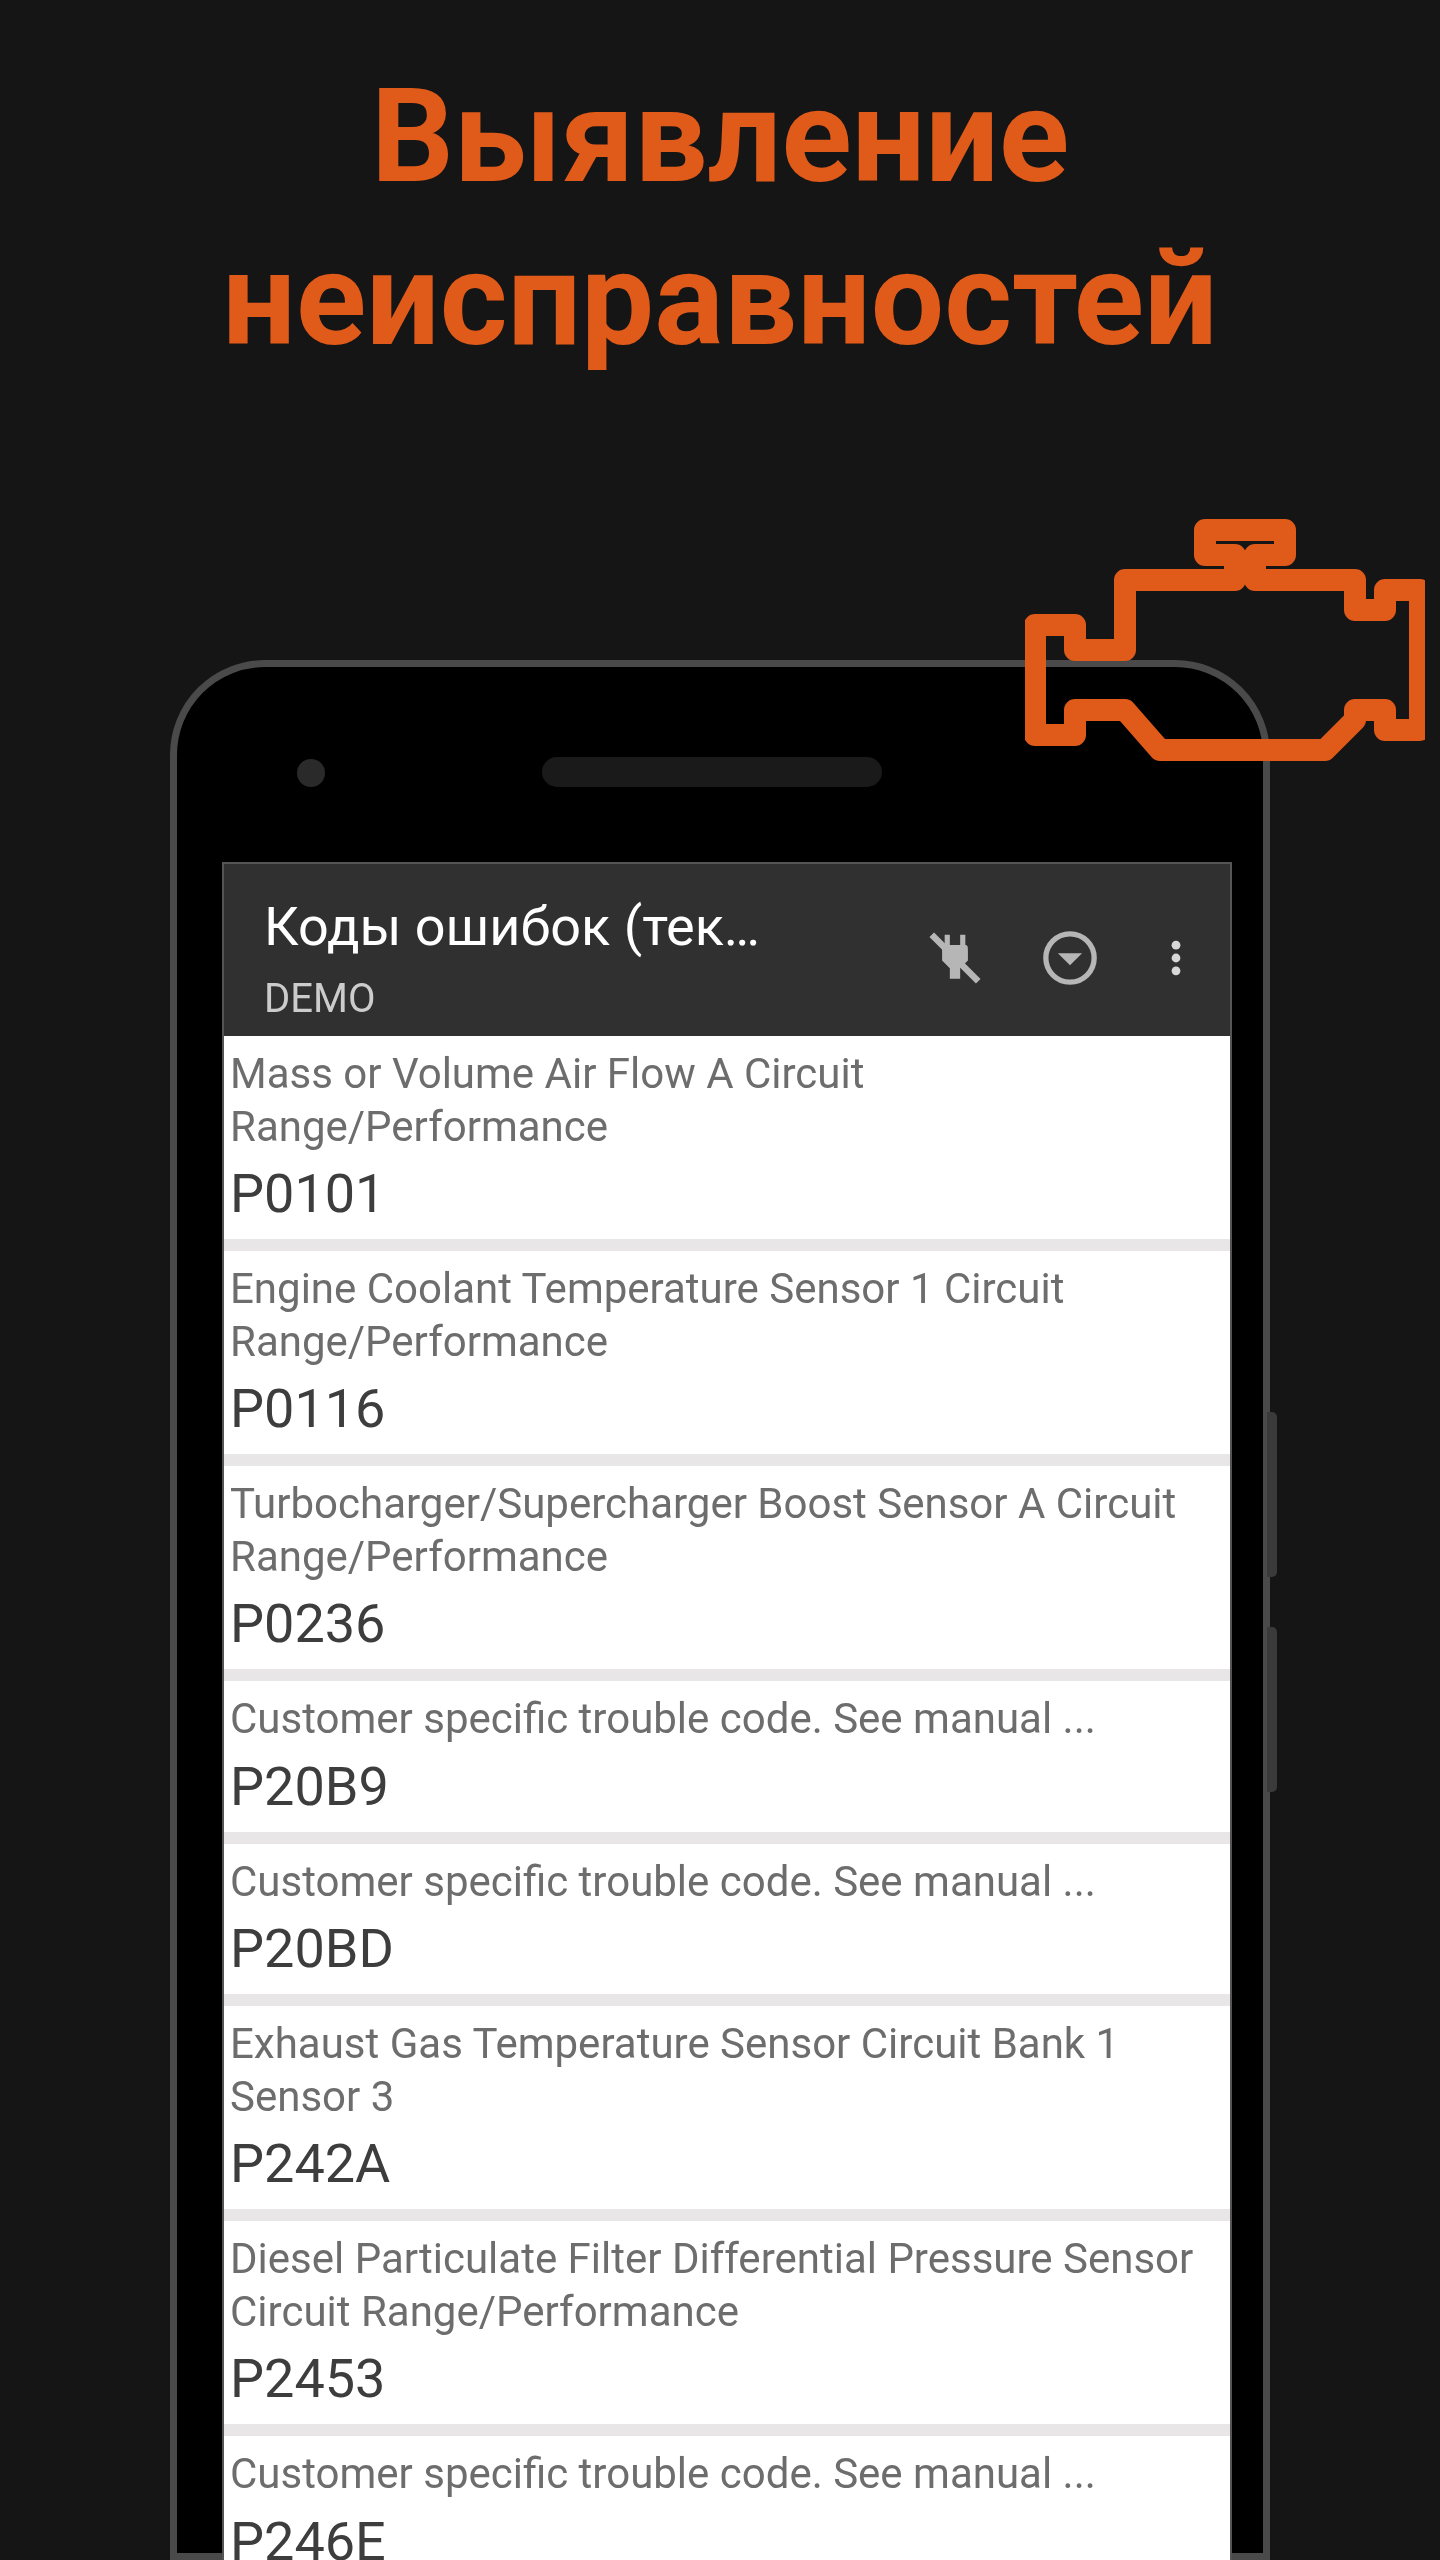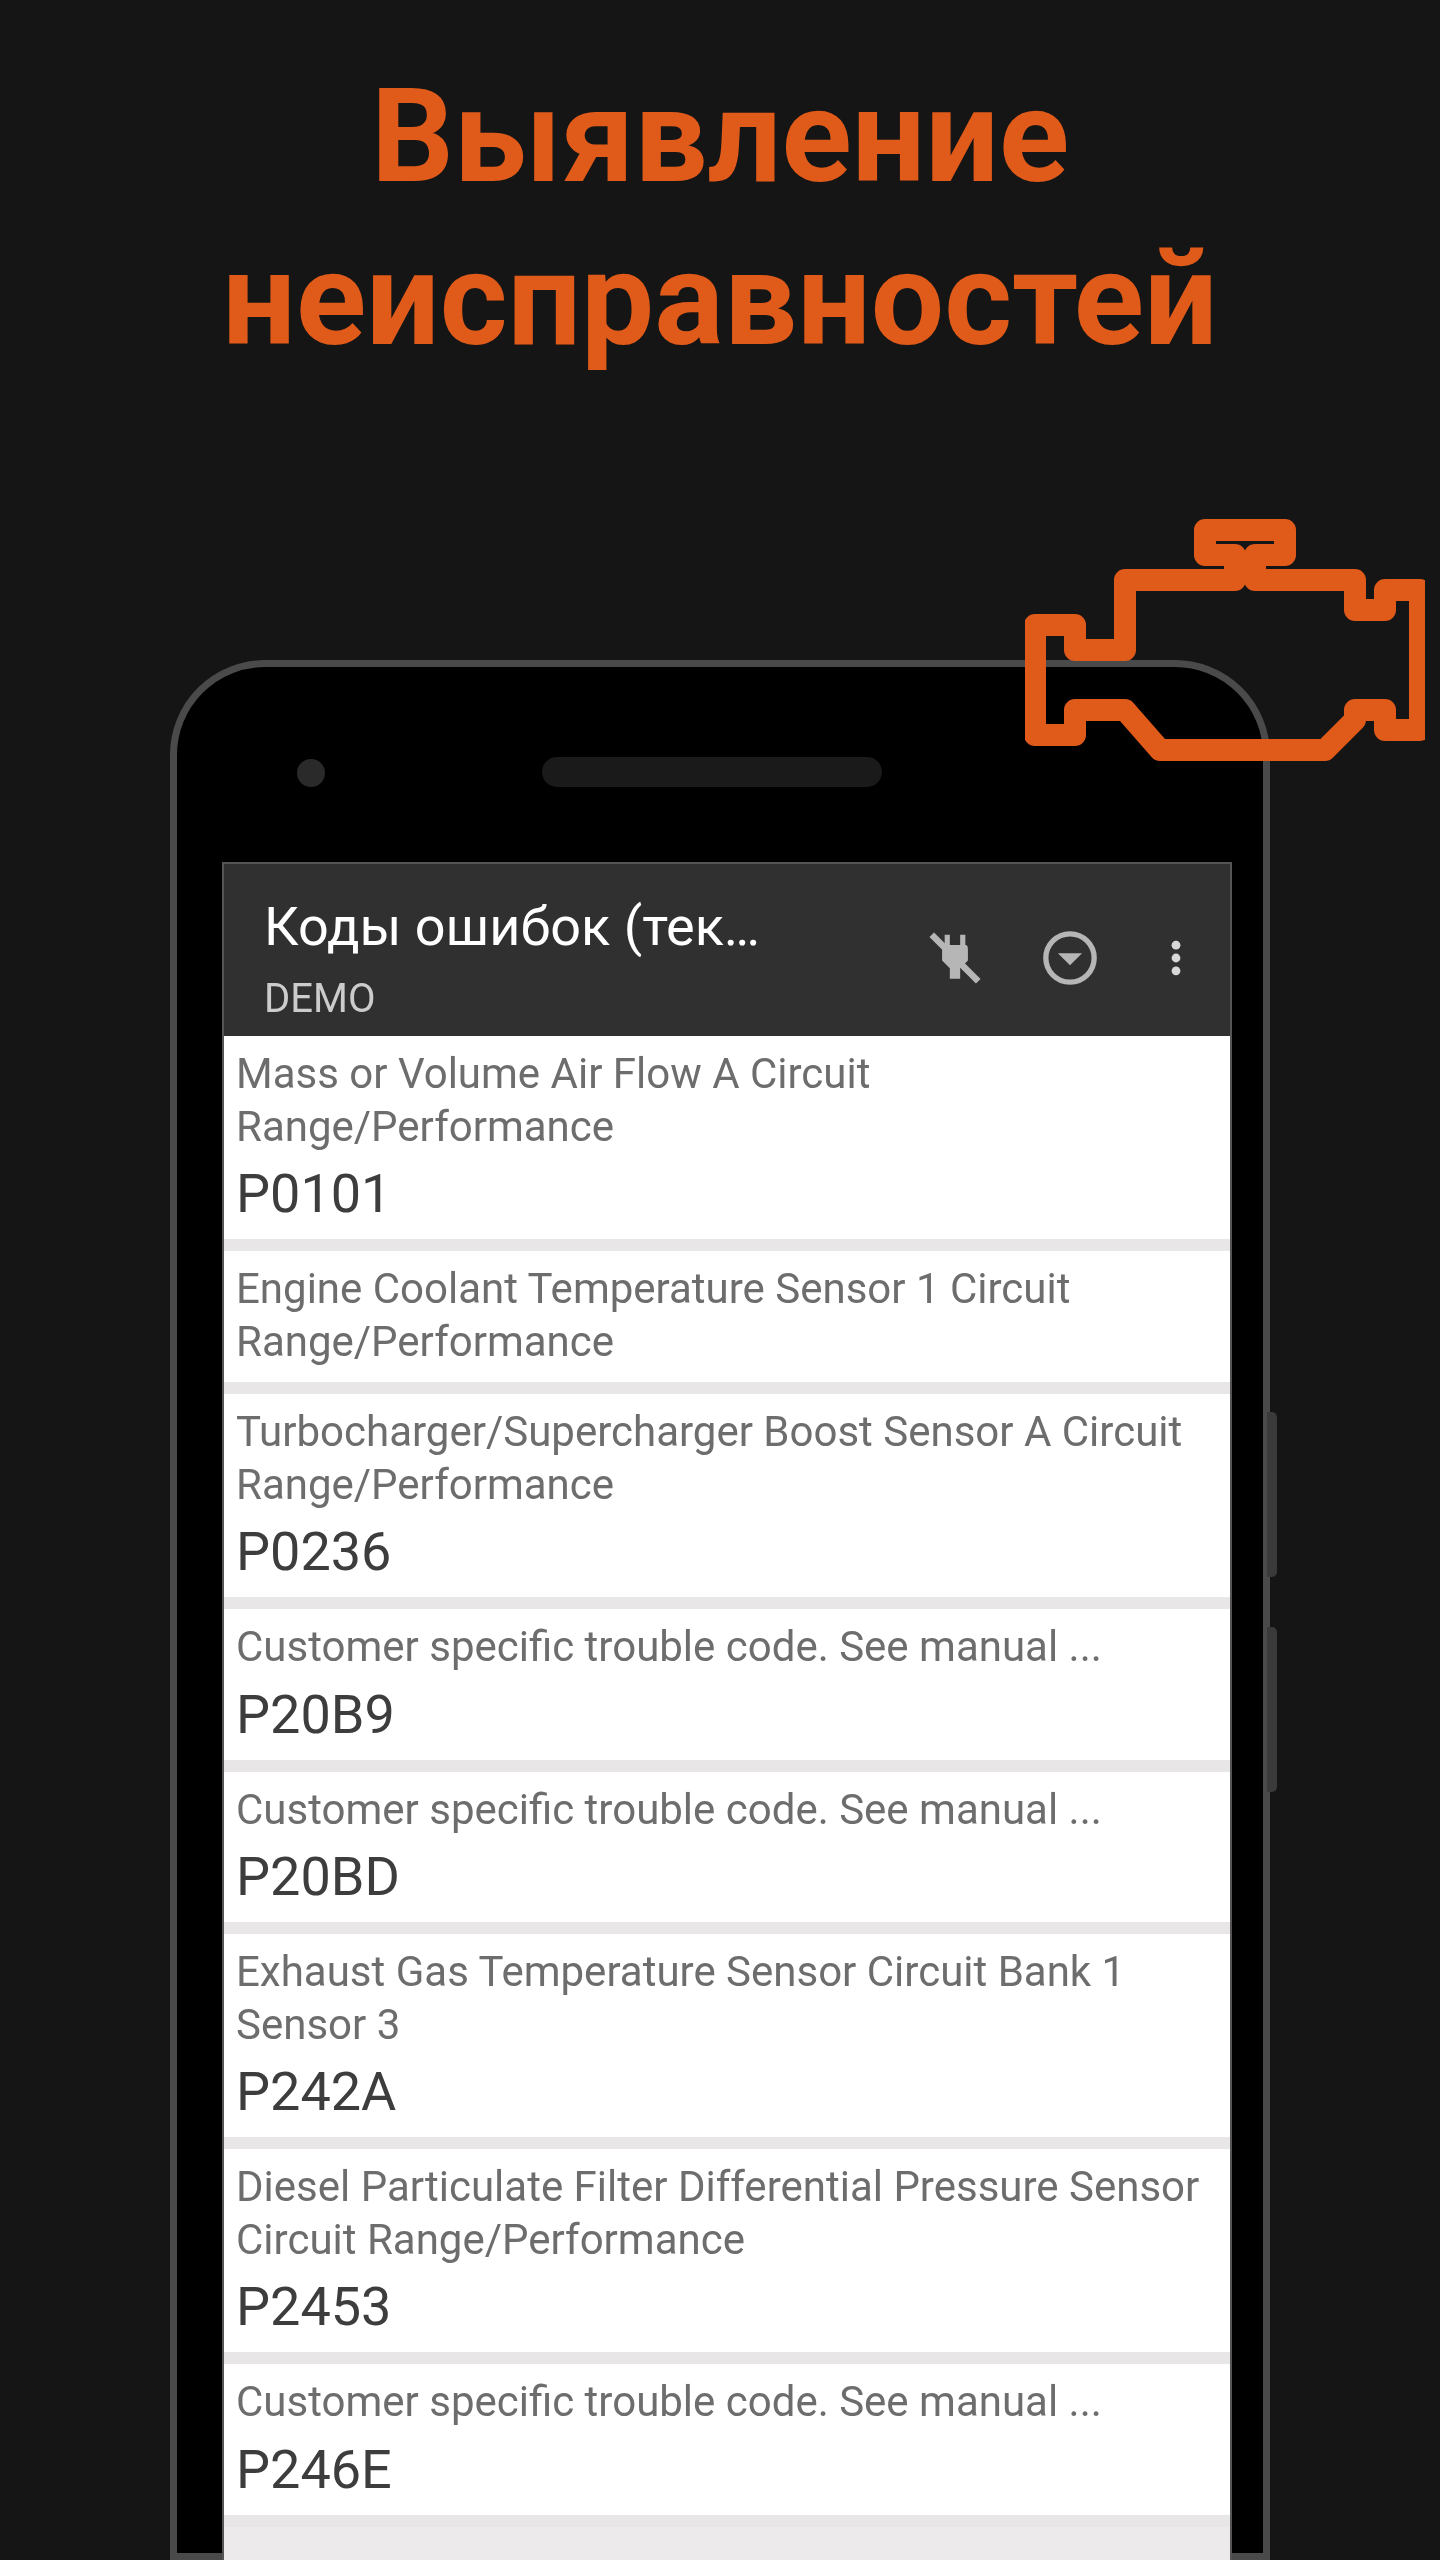--- a/index.html
+++ b/index.html
@@ -113,21 +113,21 @@
       align-items: center;
       justify-content: center;
     }
     .list {
       flex: 1;
       background: #eceaea;
       overflow: hidden;
     }
     .row {
       background: #fff;
-      padding: 12px 10px 14px 12px;
+      padding: 12px 10px 14px 6px;
       border-bottom: 12px solid #e8e6e6;
     }
     .row-desc {
       color: #6d6d6d;
       font-size: 42px;
       line-height: 1.25;
     }
     .row-code {
       color: #3d3d3d;
       font-size: 54px;
@@ -186,20 +186,21 @@
       </div>
     </div>
 
     <div class="list">
       <div class="row">
         <div class="row-desc">Mass or Volume Air Flow A Circuit Range/Performance</div>
         <div class="row-code">P0101</div>
       </div>
       <div class="row">
         <div class="row-desc">Engine Coolant Temperature Sensor 1 Circuit Range/Performance</div>
+        <div class="row-code">P0116</div>
       </div>
       <div class="row">
         <div class="row-desc">Turbocharger/Supercharger Boost Sensor A Circuit Range/Performance</div>
         <div class="row-code">P0236</div>
       </div>
       <div class="row">
         <div class="row-desc">Customer specific trouble code. See manual ...</div>
         <div class="row-code">P20B9</div>
       </div>
       <div class="row">

